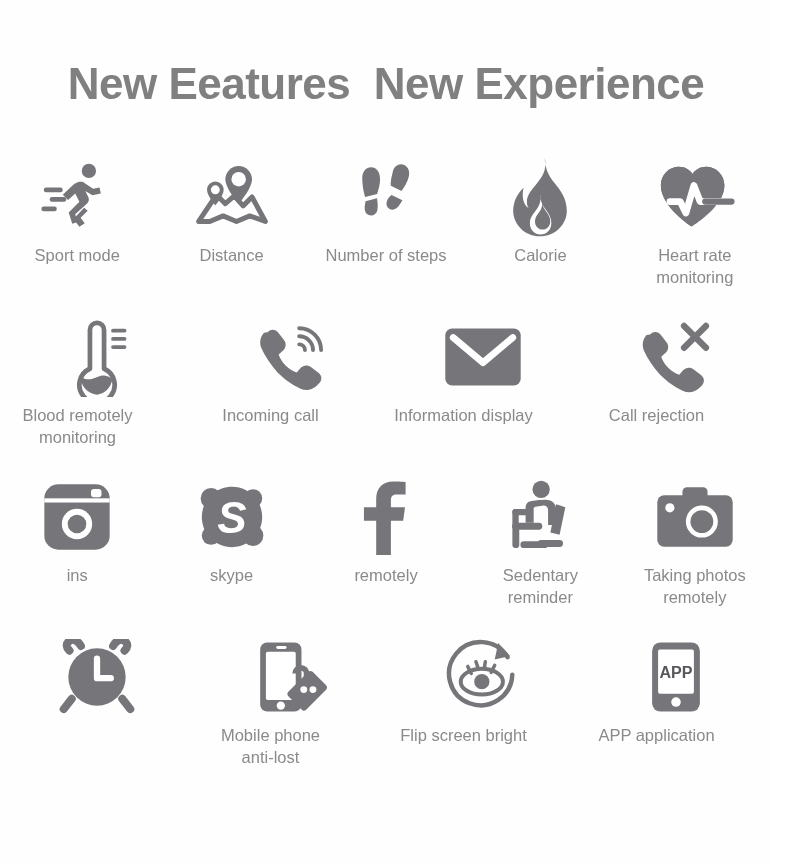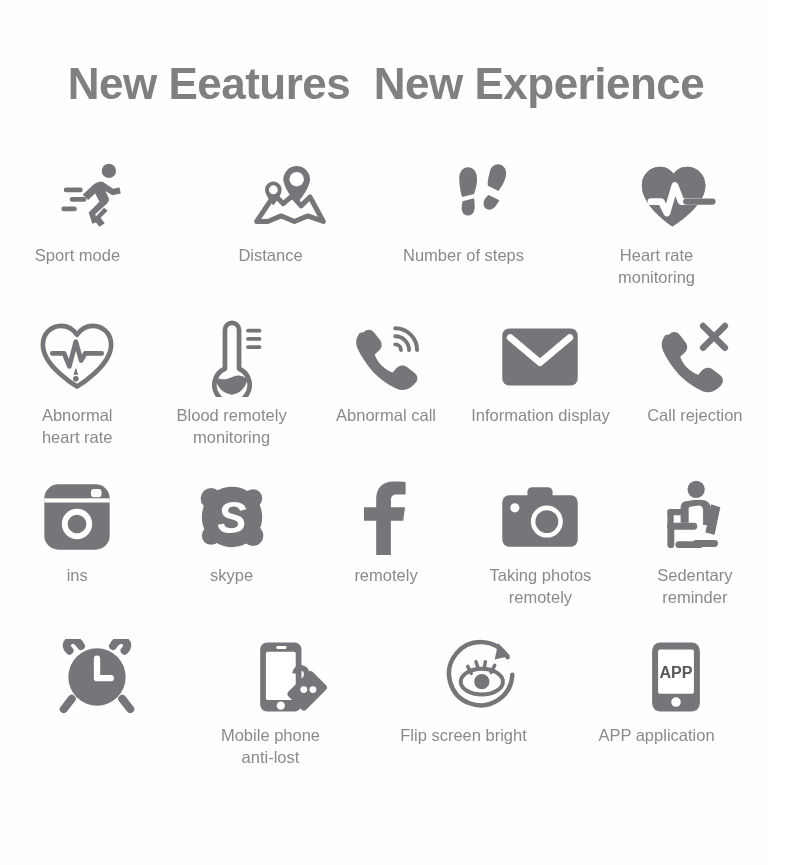--- a/index.html
+++ b/index.html
@@ -108,50 +108,48 @@
           <svg width="76" height="76" viewBox="0 0 64 64" fill="#76767a">
             <path d="M12 16c0-5 3-9 7.5-9S27 11 27 17c0 5-1.5 9-2.5 12.5l-10 2.5C13 28 12 21 12 16z"></path>
             <path d="M14.8 35.5l9.6-2.4c.6 3.5 1 7 .3 10-.6 2.8-2.7 4.4-5.4 4.4s-4.6-1.7-5.1-4.4c-.4-2.4.1-5.1.6-7.6z"></path>
             <path d="M37 12c0-4.2 3-7.6 6.8-7.6 4.2 0 7.2 3.6 7.2 8.6 0 5-2 10-3.5 13.5l-9.7-2.4C36.5 20.5 37 15.8 37 12z" transform="rotate(12 44 15)"></path>
             <path d="M35.4 31.2l9.8 2.3c-.8 2.6-1.8 5.2-3 7-1.6 2.4-4 3.2-6.4 2.3-2.4-.9-3.5-3.2-3.2-6 .2-2 1.3-3.9 2.8-5.6z" transform="rotate(12 40 37)"></path>
           </svg>
         </div>
         <div class="label">Number of steps</div>
       </div>
 
+      <div class="cell">
+        <div class="icon-wrap">
+          <svg width="62" height="80" viewBox="0 0 52 66" fill="#76767a">
+            <path d="M30 0c2 10-2 16-7 22-4 5-8 9-8 15 0 2 .5 4 1.5 5.5C13 40 11.5 36 11.5 31c0-2 .3-4 .8-5.8C7 30 3.5 37 3.5 44.5 3.5 56 13.5 66 26 66s22.5-10 22.5-21.5c0-10-5-17-10.5-23.5C33 15 30 8 30 0z"></path>
+            <path d="M26 30c1.5 7-1 11-4 15-2.5 3.3-4.5 6-4.5 10 0 5.5 4 9.5 9 9.5s9-4 9-9.5c0-5-2.5-8.5-5.5-12.5C27.5 39 26 35 26 30z" fill="#ffffff"></path>
+            <path d="M27.5 36c1 5-.5 7.5-2.5 10.2-1.8 2.4-3.2 4.3-3.2 7.3 0 3.9 2.8 6.8 6.4 6.8s6.4-2.9 6.4-6.8c0-3.6-1.8-6.1-3.9-8.9-1.8-2.3-2.9-5-3.2-8.6z" fill="#76767a"></path>
+          </svg>
+        </div>
+        <div class="label">Calorie</div>
+      </div>
 
       <div class="cell">
         <div class="icon-wrap">
           <svg width="82" height="74" viewBox="0 0 72 64" fill="none">
             <path d="M33 58S6 41 6 22C6 12.6 13 5.5 22 5.5c5 0 9.2 2.4 11.8 6.3C36.5 7.9 40.7 5.5 45.7 5.5 54.7 5.5 61.8 12.6 61.8 22c0 4-1.2 7.8-3.1 11.4H33z" fill="#76767a"></path>
             <path d="M33 58S6 41 6 22C6 12.6 13 5.5 22 5.5c5 0 9.2 2.4 11.8 6.3C36.5 7.9 40.7 5.5 45.7 5.5 54.7 5.5 61.8 12.6 61.8 22 61.8 41 33 58 33 58z" fill="#76767a"></path>
             <path d="M14 36h9l5 10 7-24 5.5 14h23" stroke="#ffffff" stroke-width="6" stroke-linecap="round" stroke-linejoin="round" fill="none"></path>
             <path d="M45 36h23" stroke="#76767a" stroke-width="5.5" stroke-linecap="round"></path>
           </svg>
         </div>
         <div class="label">Heart rate
 monitoring</div>
       </div>
 
     </div>
 
     <div class="row">
 
-      <div class="cell">
-        <div class="icon-wrap">
-          <svg width="80" height="74" viewBox="0 0 68 62" fill="none">
-            <path d="M34 56S5 39 5 20.5C5 11.4 11.8 4.5 20.4 4.5c5.6 0 10.5 3 13.6 7.6C37.1 7.5 42 4.5 47.6 4.5 56.2 4.5 63 11.4 63 20.5 63 39 34 56 34 56z" stroke="#76767a" stroke-width="4" fill="none" stroke-linejoin="round"></path>
-            <path d="M13 28h10l4.5 11L33 18l4.5 16 3.5-6h14" stroke="#76767a" stroke-width="4" stroke-linecap="round" stroke-linejoin="round" fill="none"></path>
-            <path d="M33 40l-2 6h4z" fill="#76767a"></path>
-            <circle cx="33" cy="49.5" r="2.4" fill="#76767a"></circle>
-          </svg>
-        </div>
-        <div class="label">Abnormal
-heart rate</div>
-      </div>
 
       <div class="cell">
         <div class="icon-wrap">
           <svg width="64" height="80" viewBox="0 0 54 68" fill="none">
             <path d="M21 44V11c0-3.3 2.7-6 6-6s6 2.7 6 6v33" stroke="#76767a" stroke-width="4" fill="none" stroke-linecap="round"></path>
             <path d="M21 44a15 15 0 1 0 12 0" stroke="#76767a" stroke-width="4" fill="none"></path>
             <path d="M13.2 50.5c3 2.5 6.5 3 10 2 3.8-1.1 7-3.3 11-2.6 2.2.4 4.2 1.5 5.8 2.9A15 15 0 0 1 27 66a15 15 0 0 1-13.8-15.5z" fill="#76767a"></path>
             <rect x="39" y="10" width="13" height="3.2" rx="1.6" fill="#76767a"></rect>
             <rect x="39" y="17" width="13" height="3.2" rx="1.6" fill="#76767a"></rect>
             <rect x="39" y="24" width="13" height="3.2" rx="1.6" fill="#76767a"></rect>
@@ -163,21 +161,21 @@
 
       <div class="cell">
         <div class="icon-wrap">
           <svg width="76" height="74" viewBox="0 0 66 64" fill="none">
             <path d="M13.5 10.5c2.8-3 7-2.8 9.4.4l5 6.6c2.1 2.8 1.7 6.6-.9 8.9l-3.8 3.4c.8 2.8 2.8 6.4 6 9.6 3.2 3.2 6.8 5.2 9.6 6l3.4-3.8c2.3-2.6 6.1-3 8.9-.9l6.6 5c3.2 2.4 3.4 6.6.4 9.4l-2.4 2.2c-3.6 3.3-8.8 4.2-13.5 2.2-6.6-2.8-13.8-7.8-20-14C16 38.3 11 31.1 8.2 24.5c-2-4.7-1.1-9.9 2.2-13.5z" fill="#76767a"></path>
             <path d="M41 21a5 5 0 0 1 5 5" stroke="#76767a" stroke-width="3.4" stroke-linecap="round" fill="none"></path>
             <path d="M41 14a12 12 0 0 1 12 12" stroke="#76767a" stroke-width="3.4" stroke-linecap="round" fill="none"></path>
             <path d="M41 7a19 19 0 0 1 19 19" stroke="#76767a" stroke-width="3.4" stroke-linecap="round" fill="none"></path>
           </svg>
         </div>
-        <div class="label">Abnormal call</div>
+        <div class="label">Incoming call</div>
       </div>
 
       <div class="cell">
         <div class="icon-wrap">
           <svg width="80" height="62" viewBox="0 0 70 54" fill="none">
             <rect x="2" y="2" width="66" height="50" rx="6" fill="#76767a"></rect>
             <path d="M9 10l26 22 26-22" stroke="#ffffff" stroke-width="6" stroke-linecap="round" stroke-linejoin="round" fill="none"></path>
           </svg>
         </div>
         <div class="label">Information display</div>
@@ -224,54 +222,54 @@
         <div class="label">skype</div>
       </div>
 
       <div class="cell">
         <div class="icon-wrap">
           <svg width="60" height="76" viewBox="0 0 46 62" fill="#76767a">
             <path d="M29 2c-9 0-14 5.5-14 14.5V23H5v11h10v28h12V34h10l1.5-11H27v-5.5c0-3 1-4.8 4.6-4.8H39V2.4C37.5 2.2 33.5 2 29 2z"></path>
           </svg>
         </div>
         <div class="label">remotely</div>
-      </div>
-
-      <div class="cell">
-        <div class="icon-wrap">
-          <svg width="80" height="64" viewBox="0 0 70 56" fill="none">
-            <rect x="24" y="2" width="22" height="10" rx="4" fill="#76767a"></rect>
-            <rect x="2" y="9" width="66" height="45" rx="6" fill="#76767a"></rect>
-            <circle cx="41" cy="32" r="14" fill="#ffffff"></circle>
-            <circle cx="41" cy="32" r="10" fill="#76767a"></circle>
-            <circle cx="13" cy="20" r="4" fill="#ffffff"></circle>
-          </svg>
-        </div>
-        <div class="label">Taking photos
-remotely</div>
       </div>
 
       <div class="cell">
         <div class="icon-wrap">
           <svg width="72" height="76" viewBox="0 0 62 66" fill="#76767a">
             <circle cx="32" cy="9" r="7.5"></circle>
             <path d="M24 19c-3 0-5.5 2.5-5.5 5.5V38h7V26c0-1 .6-1.6 1.5-1.8l6-1c3-.5 5 1 5 3.8V40h7V26.5c0-5-3.5-8.5-9-8.5-4 0-8 .5-12 1z"></path>
             <rect x="7" y="26" width="15" height="5.5" rx="2.7"></rect>
             <rect x="7" y="26" width="5.5" height="18" rx="2.7"></rect>
             <rect x="7" y="38" width="26" height="6" rx="3"></rect>
             <rect x="7" y="38" width="6" height="22" rx="3"></rect>
             <rect x="14" y="54" width="24" height="6" rx="3"></rect>
             <path d="M45 22l8 2.5-5 24-8-2z"></path>
             <rect x="29" y="53" width="22" height="6" rx="3"></rect>
           </svg>
         </div>
         <div class="label">Sedentary
 reminder</div>
       </div>
 
+      <div class="cell">
+        <div class="icon-wrap">
+          <svg width="80" height="64" viewBox="0 0 70 56" fill="none">
+            <rect x="24" y="2" width="22" height="10" rx="4" fill="#76767a"></rect>
+            <rect x="2" y="9" width="66" height="45" rx="6" fill="#76767a"></rect>
+            <circle cx="41" cy="32" r="14" fill="#ffffff"></circle>
+            <circle cx="41" cy="32" r="10" fill="#76767a"></circle>
+            <circle cx="13" cy="20" r="4" fill="#ffffff"></circle>
+          </svg>
+        </div>
+        <div class="label">Taking photos
+remotely</div>
+      </div>
+
     </div>
 
     <div class="row">
 
 
       <div class="cell">
         <div class="icon-wrap">
           <svg width="78" height="76" viewBox="0 0 68 66" fill="none">
             <path d="M10 10c-3-3-3.5-6 0-8.5S18 2 20 6" stroke="#76767a" stroke-width="7" stroke-linecap="round" fill="none"></path>
             <path d="M58 10c3-3 3.5-6 0-8.5S50 2 48 6" stroke="#76767a" stroke-width="7" stroke-linecap="round" fill="none"></path>

